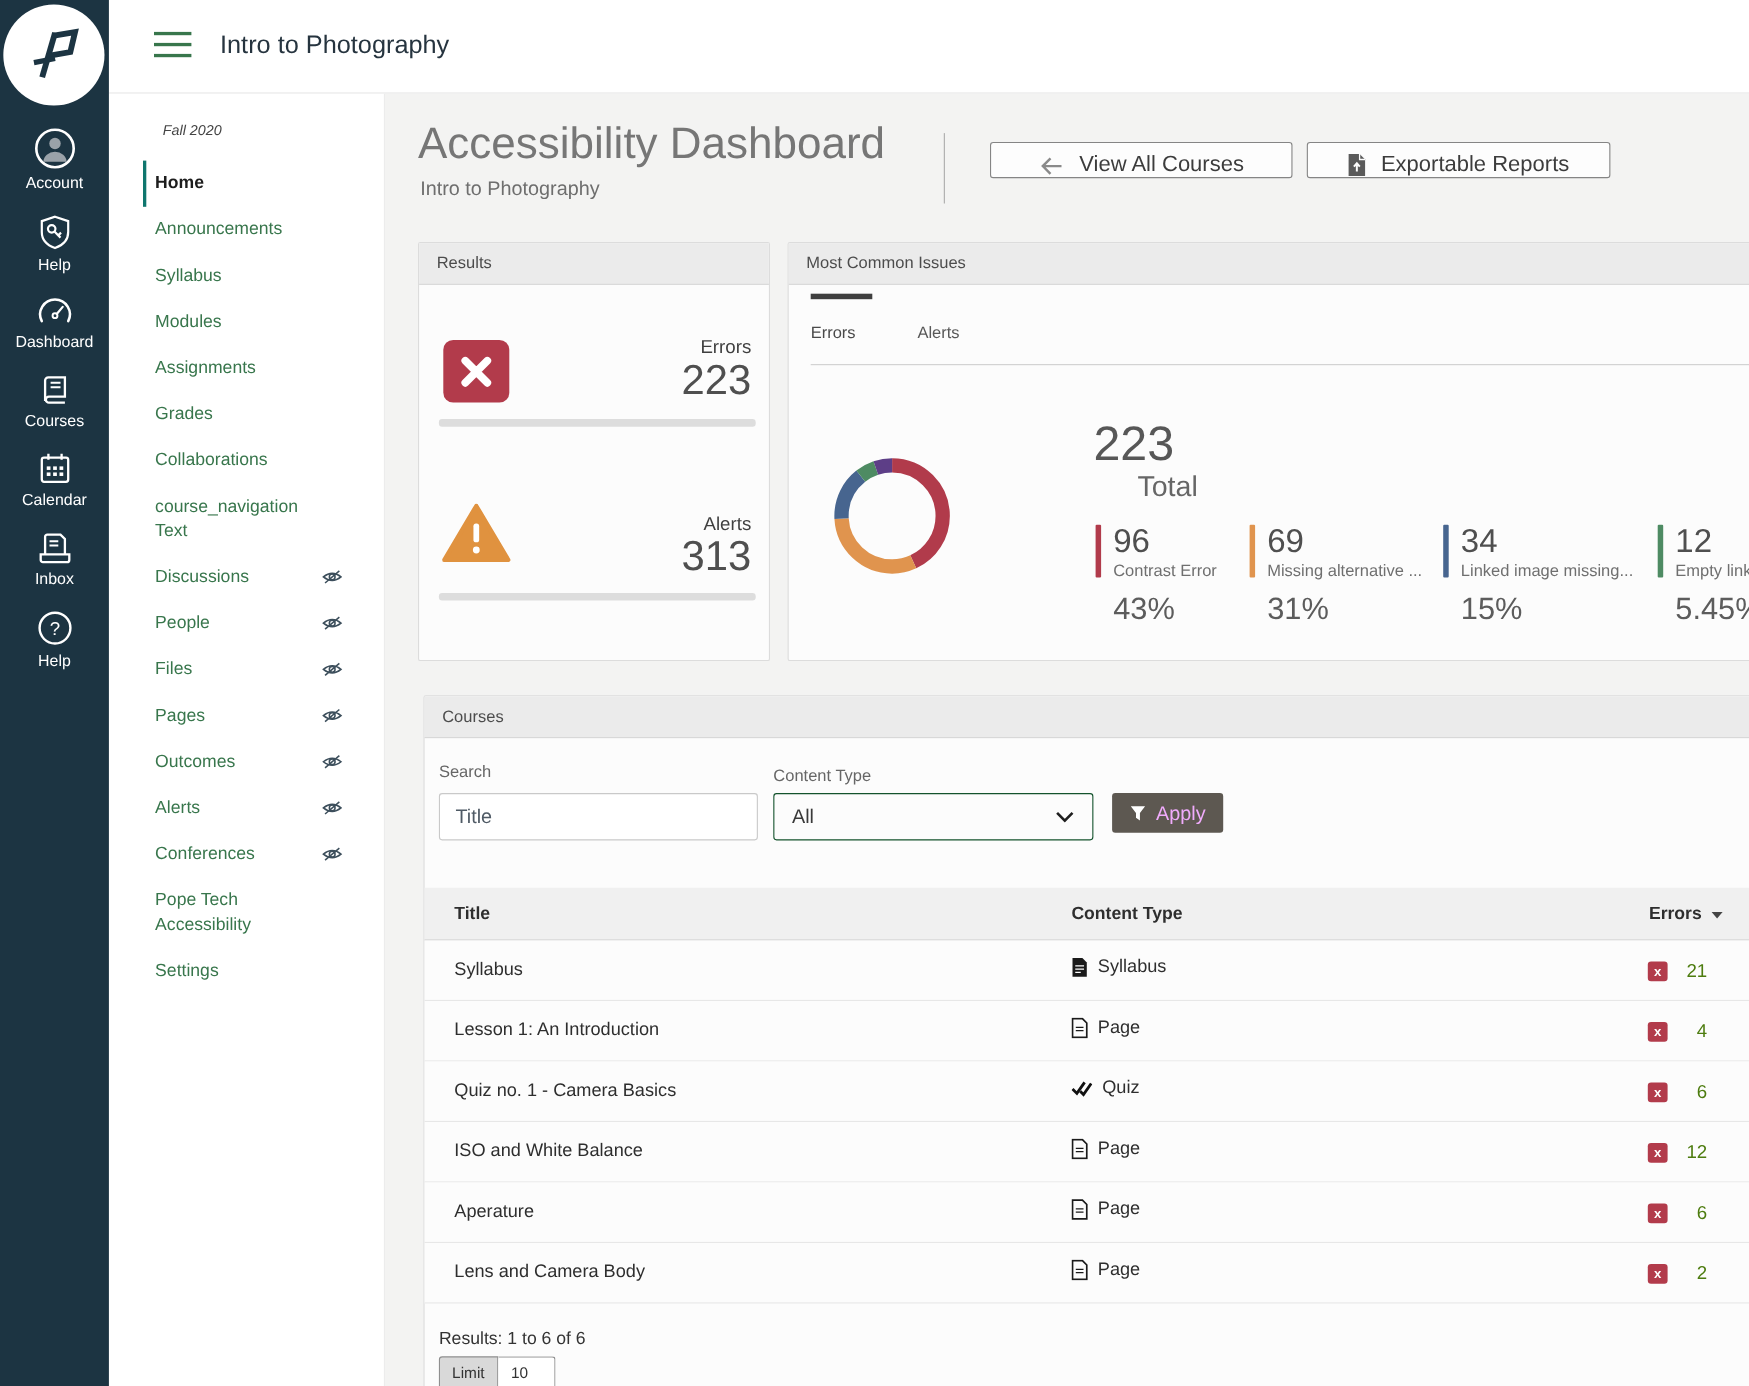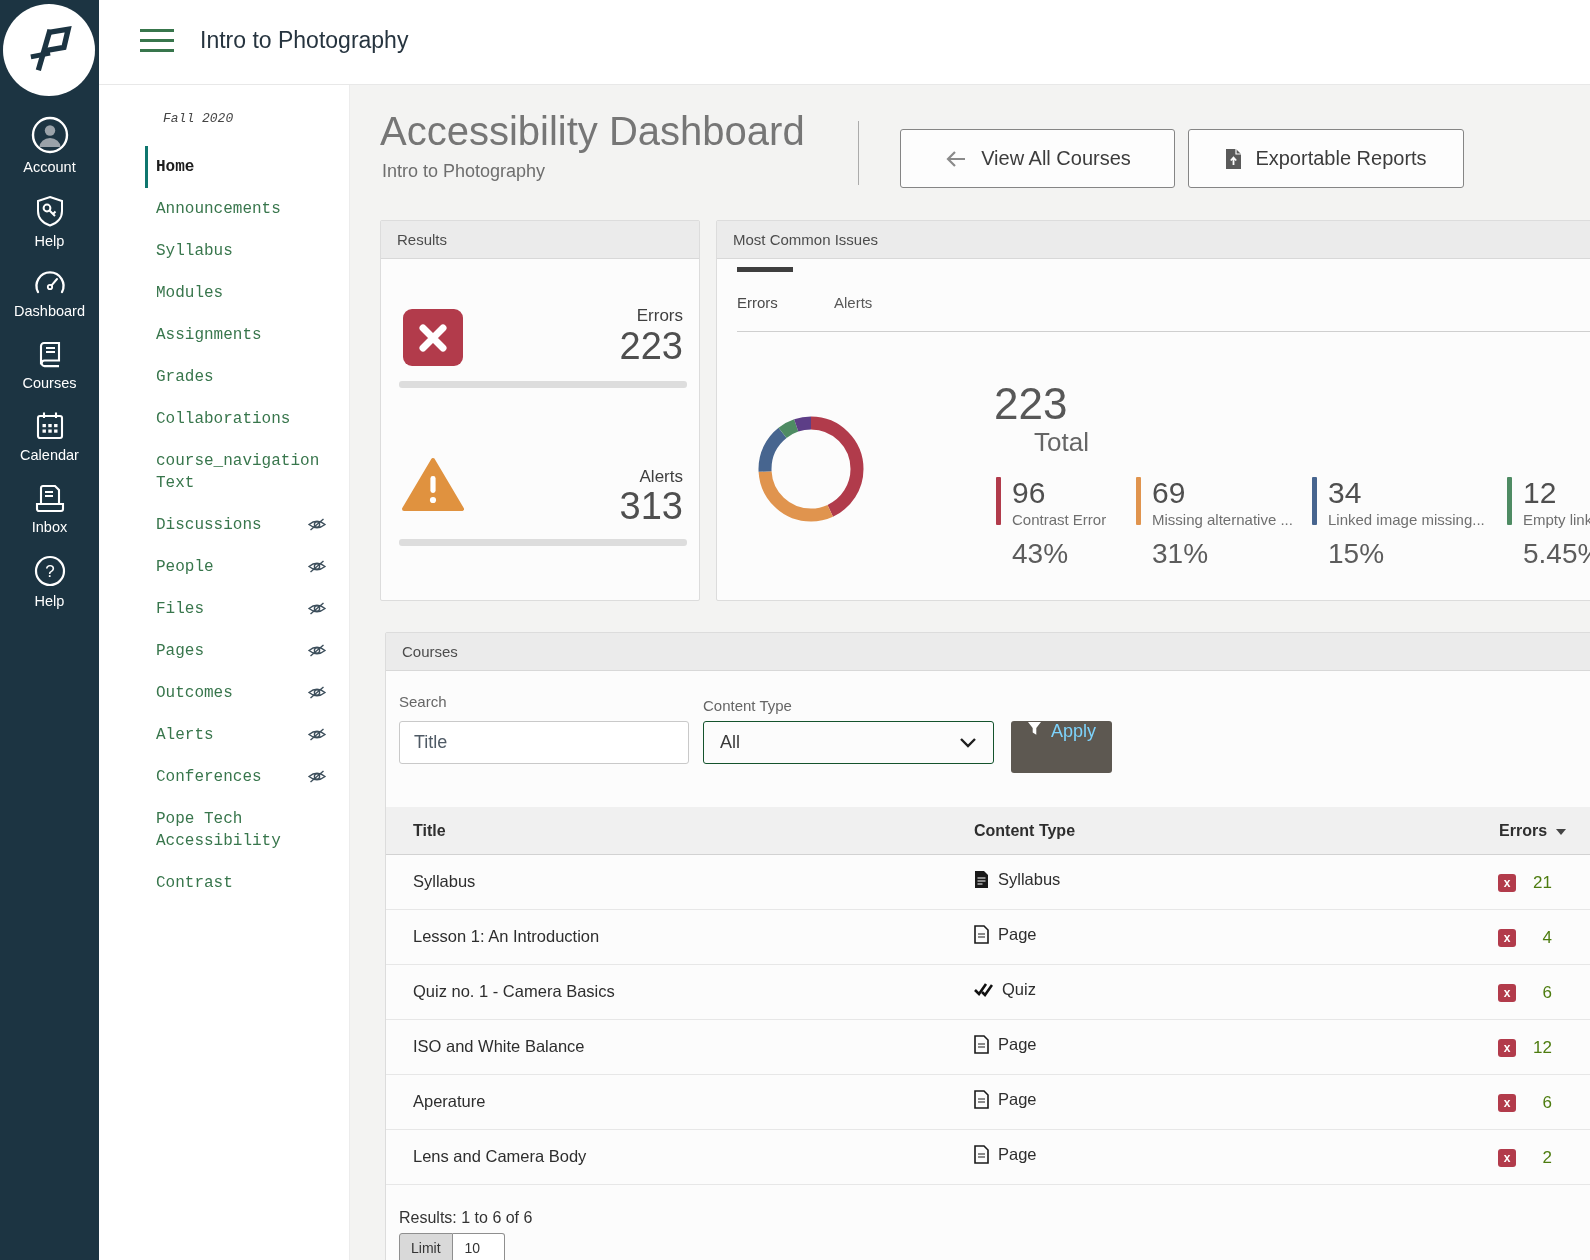--- a/index.html
+++ b/index.html
@@ -10,43 +10,43 @@
   #global-nav { position:absolute; left:0; top:0; width:99px; height:1260px;
     background:#1c3442; z-index:6; }
   .logo-wrap { width:92px; height:92px; border-radius:50%; background:#ffffff;
     margin:4px 0 10px 3px; display:flex; align-items:center; justify-content:center; }
   .gn-item { display:flex; flex-direction:column; align-items:center;
     color:#ffffff; font-size:14.5px; padding:10px 0 9px; cursor:pointer; }
   .gn-item svg { margin-bottom:5px; }
 
   
   #course-nav { position:absolute; left:99px; top:85px; width:251px; height:1175px;
-    background:#ffffff; border-right:1px solid #ececec; padding:26px 0 0 57px; z-index:3;font-family:Liberation Mono, monospace; }
+    background:#ffffff; border-right:1px solid #ececec; padding:26px 0 0 42px; z-index:3; }
   .term { font-style:italic; font-size:13px; color:#454545; margin:0 0 20px 7px; }
   .cn-item { position:relative; font-size:16px; color:#38764c; line-height:22px;
     padding:10px 45px 10px 0; width:205px; cursor:pointer; }
   .cn-item.active { color:#1d1d1d; font-weight:700; border-left:3px solid #0f766e;
     margin-left:-11px; padding-left:8px; }
   .cn-eye { position:absolute; left:151px; top:13px; }
 
   
   #top-header { position:absolute; left:99px; top:0; width:1491px; height:85px;
     background:#ffffff; border-bottom:1px solid #e8e8e8; z-index:5; }
   .hamburger { position:absolute; left:41px; top:29px; width:34px; height:27px; cursor:pointer; }
   .hamburger div { width:34px; height:3px; background:#38764c; margin-bottom:7px; }
   .course-title { position:absolute; left:101px; top:27px; font-size:23px; color:#26343f; }
 
   
   #main { position:absolute; left:350px; top:85px; width:1240px; height:1175px; }
   .h1 { position:absolute; left:30px; top:24px; font-size:40px; color:#767676;
     font-weight:400; }
   .h1-sub { position:absolute; left:32px; top:76px; font-size:18px; color:#6e6e6e; }
   .vdiv { position:absolute; left:508px; top:36px; width:1px; height:64px; background:#ababab; }
-  .btn { position:absolute; top:44px; height:59px; background:#fdfdfd;
-    border:1px solid #858585; border-radius:3px; display:flex; align-items:center;
+  .btn { position:absolute; top:44px; height:33px; background:#fdfdfd;
+    border:1px solid #858585; border-radius:3px; display:flex; align-items:flex-end;
     justify-content:center; gap:13px; font-size:20px; color:#3c3c3c; cursor:pointer; }
   .btn-view { left:550px; width:275px; }
   .btn-export { left:838px; width:276px; }
 
   .card { position:absolute; background:#fcfcfc; border:1px solid #dcdcdc; border-radius:2px; }
   .card-hd { height:38px; background:#ebebeb; border-bottom:1px solid #d8d8d8;
     font-size:15px; font-weight:400; color:#4c4c4c; display:flex; align-items:center;
     padding-left:16px; }
 
   
@@ -79,23 +79,23 @@
   #courses-card { left:35px; top:547px; width:1500px; height:700px; }
   .f-label { position:absolute; font-size:15px; color:#666666; }
   .search-input { position:absolute; left:13px; top:88px; width:290px; height:43px;
     border:1px solid #c9c9c9; border-radius:3px; background:#ffffff; font-size:18px;
     padding:0 14px; color:#333; font-family:"Liberation Sans",sans-serif; }
   .search-input::placeholder { color:#4f5a65; opacity:1; }
   .select { position:absolute; left:317px; top:88px; width:291px; height:43px;
     border:1px solid #14532d; border-radius:3px; background:#fcfcfc; display:flex;
     align-items:center; padding:0 16px; font-size:18px; color:#3a3a3a; cursor:pointer; }
   .select svg { margin-left:auto; }
-  .apply-btn { position:absolute; left:625px; top:88px; width:101px; height:52px;
-    background:#5d5851; border:none; border-radius:3px; color:#7dd3fc; font-size:18px;
-    display:flex; justify-content:center; gap:9px; cursor:pointer;
+  .apply-btn { position:absolute; left:625px; top:88px; width:101px; height:36px;
+    background:#5d5851; border:none; border-radius:3px; color:#f0abfc; font-size:18px;
+    display:flex; align-items:center; justify-content:center; gap:9px; cursor:pointer;
     font-family:"Liberation Sans",sans-serif; }
   .tbl-hd { position:absolute; left:0; top:174px; width:100%; height:48px;
     background:#f0f0f0; border-bottom:1px solid #d2d2d2; }
   .th { position:absolute; top:15px; font-size:16px; font-weight:700; color:#2e2e2e; }
   .th-title { left:27px; } .th-type { left:588px; }
   .th-errors { left:1113px; cursor:pointer; display:flex; align-items:center; gap:9px; }
   .sort-caret { width:0; height:0; border-left:5px solid transparent;
     border-right:5px solid transparent; border-top:6px solid #444444; margin-top:2px; }
   .row { position:absolute; left:0; width:100%; height:55px; background:#fcfcfc;
     border-bottom:1px solid #e7e7e7; cursor:pointer; }
@@ -286,21 +286,21 @@
     <svg class="cn-eye" width="20" height="15" viewBox="0 0 20 15">
       <path d="M2 7.5 Q10 1 18 7.5 Q10 14 2 7.5 Z" fill="none" stroke="#3d4f5c" stroke-width="1.4"></path>
       <circle cx="10" cy="7.5" r="2.6" fill="none" stroke="#3d4f5c" stroke-width="1.4"></circle>
       <path d="M3.5 13 L16.5 2" stroke="#3d4f5c" stroke-width="1.4"></path>
     </svg>
   </div>
   <div class="cn-item">
     <span>Pope Tech Accessibility</span>
   </div>
   <div class="cn-item">
-    <span>Contrast</span>
+    <span>Settings</span>
   </div>
 </nav>
 
 <main id="main">
 
   <h1 class="h1">Accessibility Dashboard</h1>
   <div class="h1-sub">Intro to Photography</div>
   <div class="vdiv"></div>
 
   <div class="btn btn-view">

